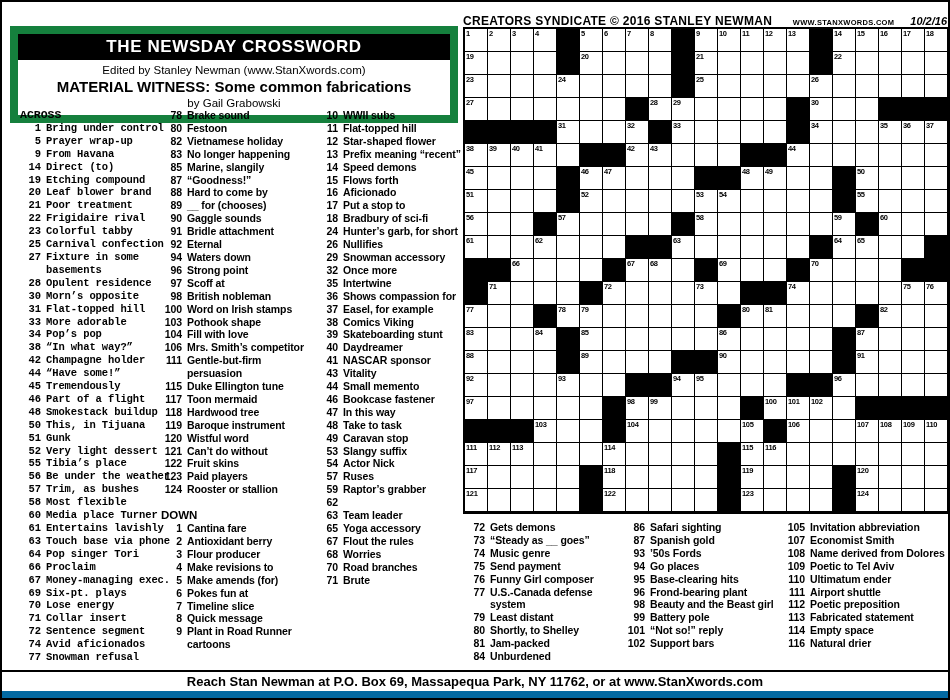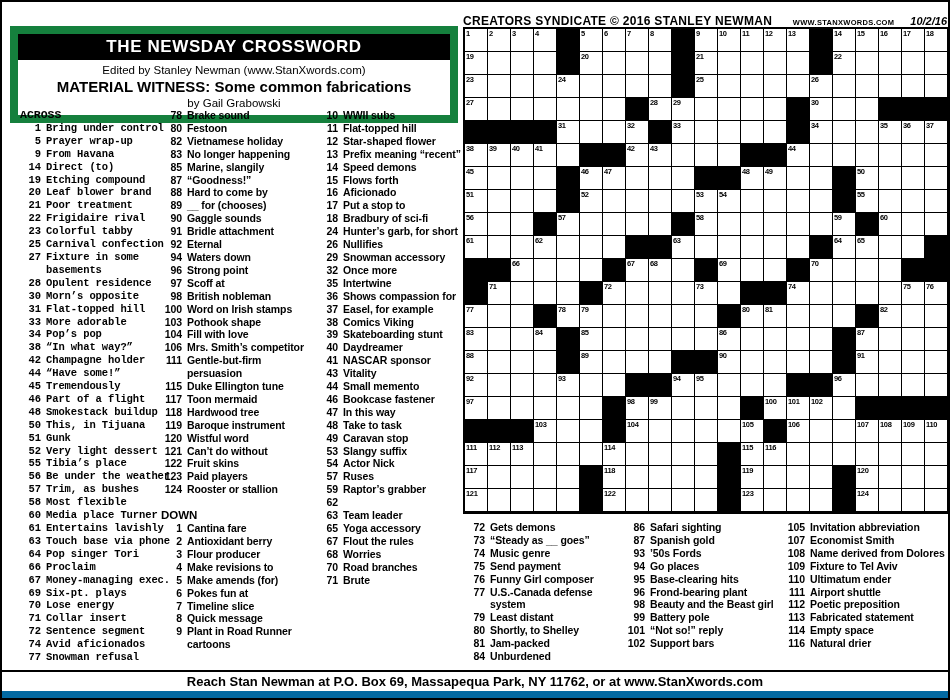--- a/index.html
+++ b/index.html
@@ -1321,21 +1321,21 @@
       <div class="clue">
         <span class="n">107</span>
         <span class="t">Economist Smith</span>
       </div>
       <div class="clue">
         <span class="n">108</span>
         <span class="t">Name derived from Dolores</span>
       </div>
       <div class="clue">
         <span class="n">109</span>
-        <span class="t">Fixture to Tel Aviv</span>
+        <span class="t">Poetic to Tel Aviv</span>
       </div>
       <div class="clue">
         <span class="n">110</span>
         <span class="t">Ultimatum ender</span>
       </div>
       <div class="clue">
         <span class="n">111</span>
         <span class="t">Airport shuttle</span>
       </div>
       <div class="clue">

